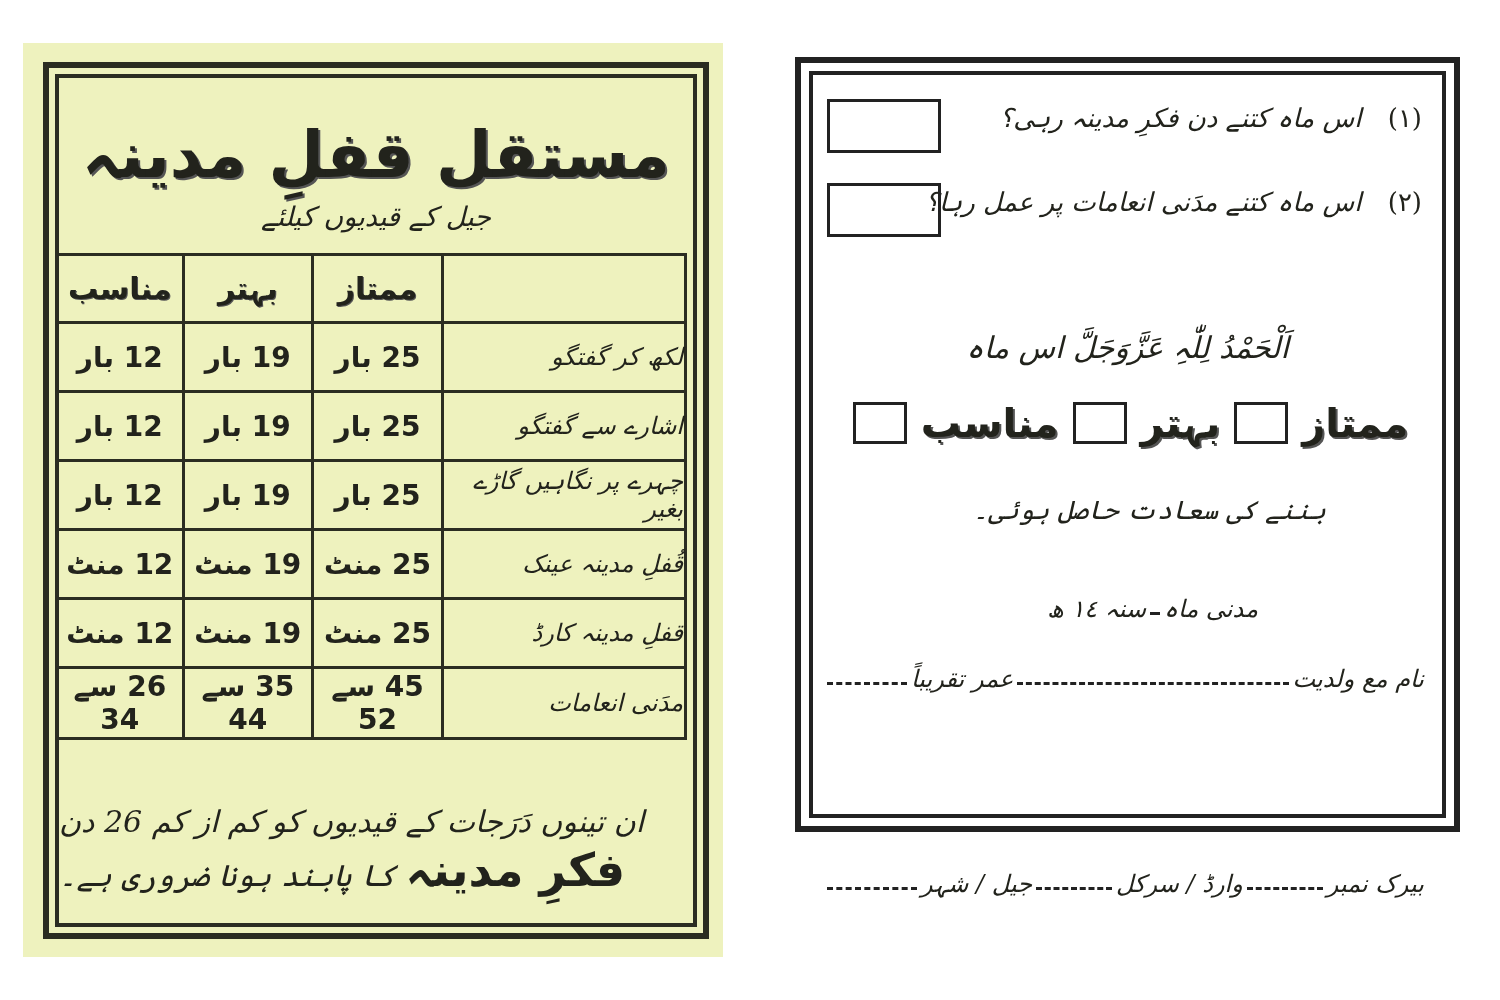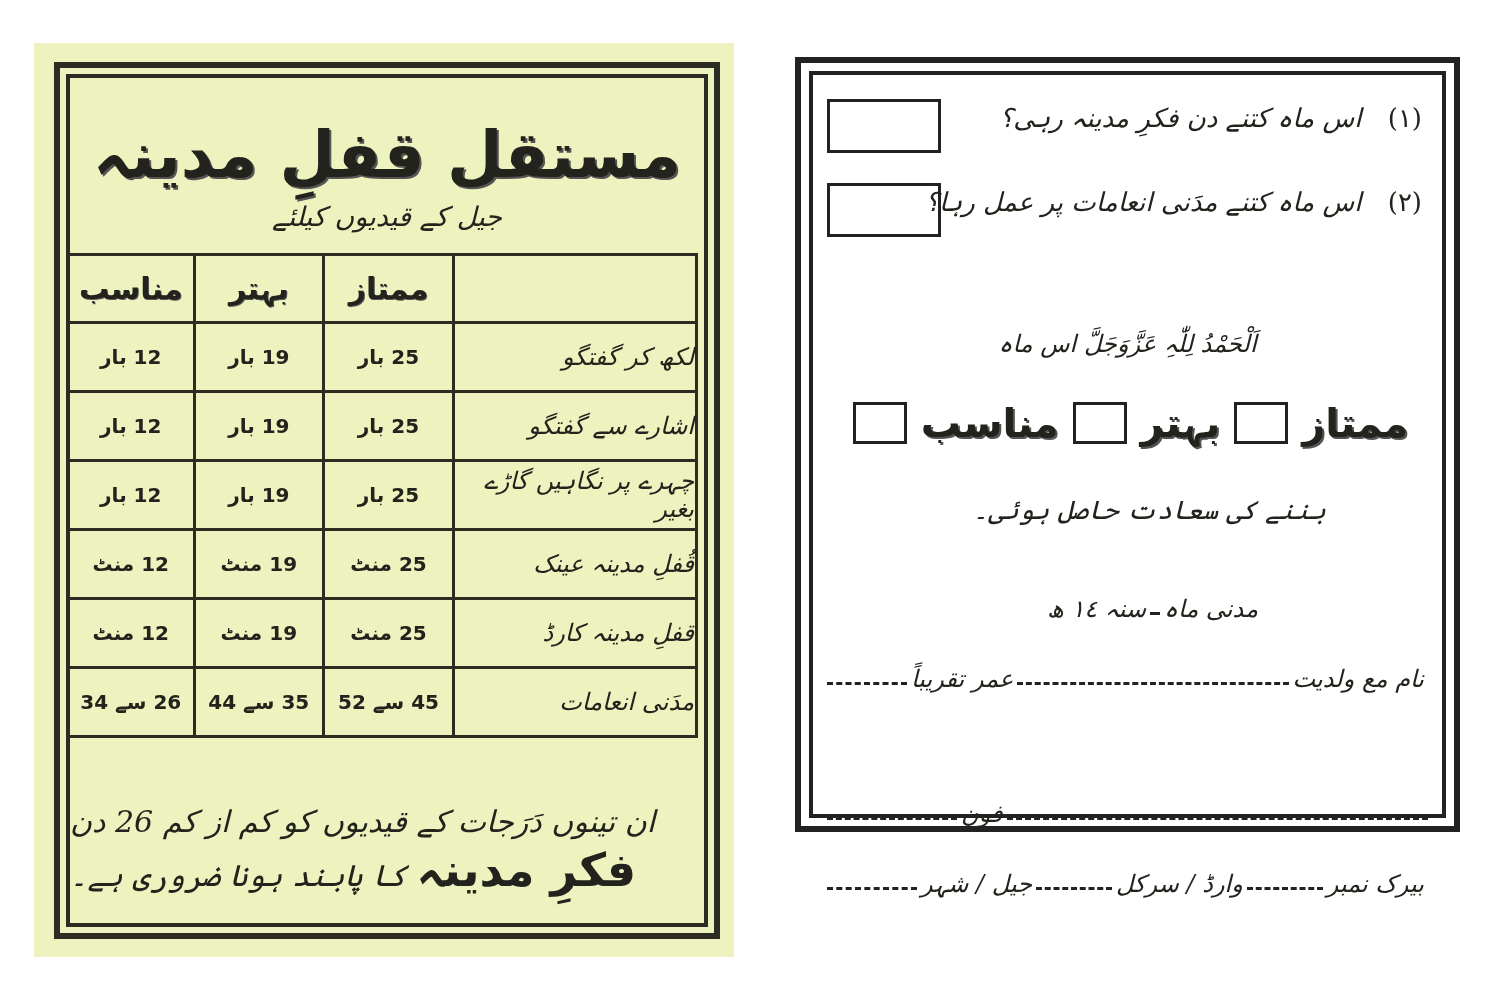--- a/index.html
+++ b/index.html
@@ -1,21 +1,21 @@
 <!DOCTYPE html>
 <html><head>
 <meta charset="utf-8">
 <style>
   html, body { margin:0; padding:0; }
   body {
     width:1500px; height:1000px; background:#ffffff; position:relative; overflow:hidden;
     font-family:"DejaVu Sans", sans-serif; color:#22231c;
   }
   .card-left {
-    position:absolute; left:34px; top:43px; width:700px; height:914px;
+    position:absolute; left:23px; top:43px; width:700px; height:914px;
     background:#eef2be;
   }
   .lf-outer {
     position:absolute; left:20px; top:19px; width:654px; height:865px;
     border:6px solid #2b2d22;
   }
   .lf-inner {
     position:absolute; left:6px; top:6px; right:6px; bottom:6px;
     border:4px solid #2b2d22;
   }
@@ -27,21 +27,21 @@
   .subtitle {
     position:absolute; left:0; right:0; top:123px; text-align:center;
     font-size:27px; font-family:"DejaVu Serif", serif; font-style:italic; direction:rtl;
   }
   table.grid {
     position:absolute; left:-4px; top:175px; width:632px; border-collapse:collapse;
     direction:rtl;
   }
   table.grid td {
     border:3px solid #2b2d22; height:64px; text-align:center; vertical-align:middle;
-    font-size:20px; font-weight:bold;
+    font-size:28px; font-weight:bold;
   }
   table.grid tr.head td { height:63px; font-size:30px; text-shadow:1px 1px 0 #555; }
   table.grid td.label {
     width:242px; text-align:right; font-weight:normal;
     font-family:"DejaVu Serif", serif; font-style:italic; font-size:24px;
   }
   table.grid td.c { width:126px; }
   table.grid td.c.last { width:122px; }
   .footer-note {
     position:absolute; left:0; right:0; top:720px; text-align:left; direction:rtl;
@@ -55,21 +55,21 @@
   .rf-outer { position:absolute; left:0; top:0; right:18px; bottom:0; border:6px solid #222; }
   .rf-inner { position:absolute; left:8px; top:8px; right:8px; bottom:8px; border:4px solid #222; }
   .q {
     position:absolute; right:20px; direction:rtl; font-family:"DejaVu Serif", serif;
     font-style:italic; font-size:26px;
   }
   .q .num { font-style:normal; margin-left:18px; }
   .answer-box { position:absolute; left:14px; width:108px; height:48px; border:3px solid #222; }
   .praise {
     position:absolute; left:0; right:0; top:255px; text-align:center; direction:rtl;
-    font-family:"DejaVu Serif", serif; font-style:italic; font-size:24px;
+    font-family:"DejaVu Serif", serif; font-style:italic; font-size:30px;
   }
   .grades {
     position:absolute; left:0; right:0; top:325px; text-align:center; direction:rtl;
     font-size:40px; font-weight:bold; text-shadow:2px 2px 0 #555;
     display:flex; justify-content:center; align-items:center; gap:8px;
   }
   .grade-box { display:inline-block; width:48px; height:36px; border:3px solid #222; margin:0 6px; }
   .blessing {
     position:absolute; left:0; right:0; top:420px; text-align:center; direction:rtl;
     font-family:"DejaVu Serif", serif; font-style:italic; font-size:26px;margin-left:44px;
@@ -185,25 +185,20 @@
       </div>
 
       <div class="field-row" style="top:590px;">
         <span class="lbl">نام مع ولدیت</span>
         <span class="dots"></span>
         <span class="lbl">عمر تقریباً</span>
         <span class="dots fixed" style="width:80px;"></span>
       </div>
 
 
-      <div class="field-row" style="top:725px;">
-        <span class="dots"></span>
-        <span class="lbl">فون</span>
-        <span class="dots fixed" style="width:130px;"></span>
-      </div>
 
       <div class="field-row" style="top:795px;">
         <span class="lbl">بیرک نمبر</span>
         <span class="dots"></span>
         <span class="lbl">وارڈ / سرکل</span>
         <span class="dots"></span>
         <span class="lbl">جیل / شہر</span>
         <span class="dots fixed" style="width:90px;"></span>
       </div>
 

